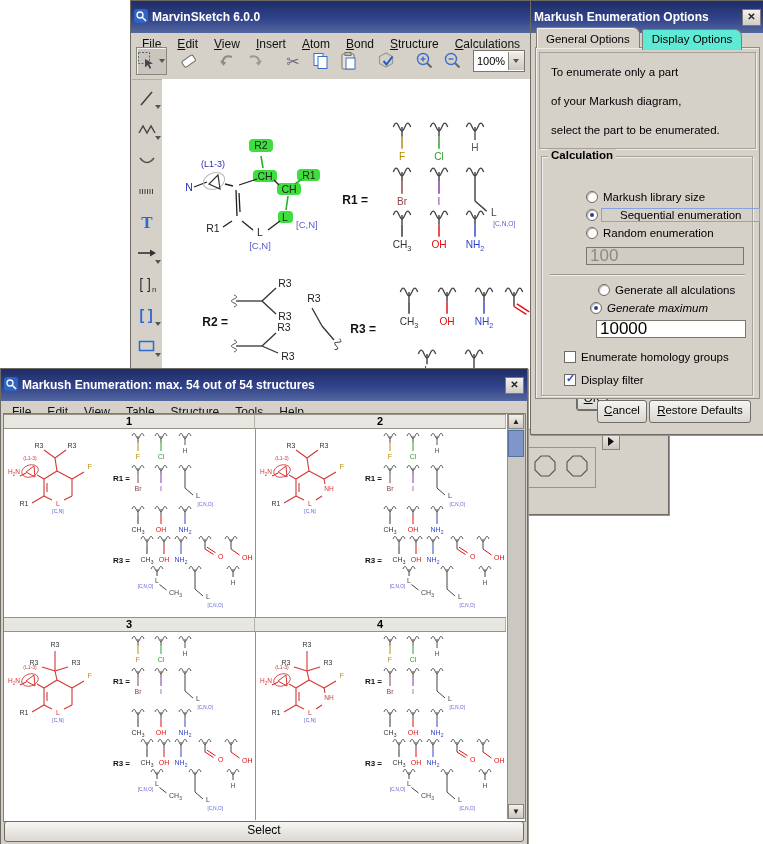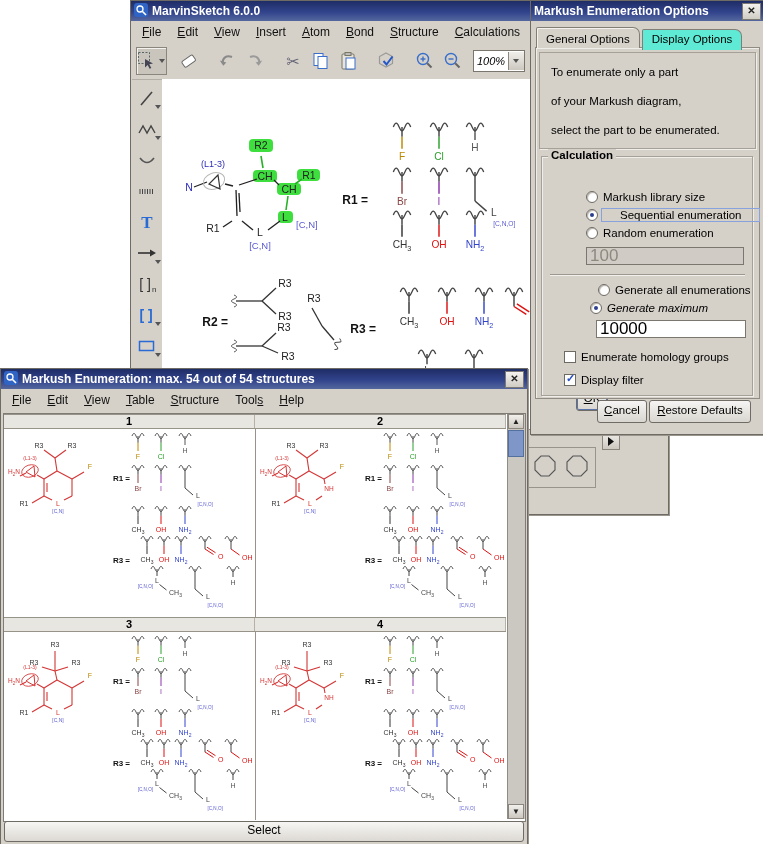--- a/index.html
+++ b/index.html
@@ -2,36 +2,36 @@
 <html><head>
 <meta charset="utf-8">
 <style>
   html,body{margin:0;padding:0;}
   body{width:763px;height:844px;position:relative;background:#fff;
        font-family:"Liberation Sans",sans-serif;overflow:hidden;}
   svg{font-family:"Liberation Sans",sans-serif;}
   u{text-decoration:underline;}
 
   .win{position:absolute;background:#d5d1c9;border:1px solid #6e6a64;box-shadow:1px 1px 0 #9a968e;}
-  .titlebar{height:20px;display:flex;align-items:center;gap:4px;padding:0 3px;
+  .titlebar{height:20px;display:flex;align-items:center;gap:4px;padding:6px 3px;
     background:linear-gradient(180deg,#1f2d66,#31438b 55%,#55679e);color:#fff;font-size:12px;font-weight:bold;}
   .titlebar .ttl{white-space:nowrap;overflow:hidden;flex:1;}
   .close-btn{width:17px;height:15px;background:linear-gradient(#f4f2ee,#cfccc4);border:1px solid #7d7973;
     color:#222;font-size:10px;font-weight:bold;line-height:13px;text-align:center;flex:none;}
   .menubar{height:22px;display:flex;align-items:center;padding-left:3px;font-size:12px;color:#111;}
   .menu-item{padding:3px 8px;}
 
   
   #marvin{left:130px;top:0;width:537px;height:513px;}
   #marvin .tb{position:absolute;left:1px;right:0;top:42px;height:36px;border-bottom:1px solid #b3afa7;
     display:flex;align-items:center;padding:0 4px;}
   .tbtn{height:26px;min-width:28px;display:flex;align-items:center;justify-content:center;gap:2px;}
   .tbtn.first{border:1px solid #8a867e;background:#c9c5bd;box-shadow:inset 1px 1px 0 #f4f2ee;margin-right:8px;}
   .combo{margin-left:6px;height:20px;background:#fff;border:1px solid #7a766e;display:flex;align-items:center;}
-  .combo .cval{font-size:11px;padding:0 3px;font-style:italic;}
+  .combo .cval{font-size:11px;padding:0 3px;}
   .combo .cbtn{width:15px;height:18px;background:linear-gradient(#f0eeea,#ccc8c0);border-left:1px solid #8a867e;
     display:flex;align-items:center;justify-content:center;}
   #marvin .lt{position:absolute;left:1px;top:78px;width:30px;bottom:84px;display:flex;flex-direction:column;
     align-items:center;padding-top:8px;gap:9px;border-right:1px solid #b3afa7;}
   .ltbtn{width:28px;height:22px;display:flex;align-items:center;justify-content:center;position:relative;}
   .ltbtn .dd{position:absolute;right:-1px;top:9px;}
   #marvin .canvas{position:absolute;left:31px;top:78px;right:1px;bottom:84px;background:#fff;overflow:hidden;}
   #marvin .bottombar{position:absolute;left:31px;right:1px;bottom:1px;height:83px;border-top:1px solid #8d8983;background:#d5d1c9;}
   .tmpl-panel{position:absolute;left:364px;top:17px;width:68px;height:39px;border:1px solid #98948c;
     display:flex;align-items:center;justify-content:center;gap:8px;background:#d5d1c9;}
@@ -1049,21 +1049,21 @@
         <div class="radio-row" style="top: 161px; left: 50px;">
           <span class="radio sel"></span>
           <span class="lblfocus">Sequential enumeration</span>
         </div>
         <div class="radio-row" style="top: 179px; left: 50px;">
           <span class="radio"></span>
           <span>Random enumeration</span>
         </div>
         <div class="radio-row" style="top: 236px; left: 62px;">
           <span class="radio"></span>
-          <span>Generate all enumerations</span>
+          <span>Generate all alculations</span>
         </div>
         <div class="radio-row" style="top: 254px; left: 54px; font-style: italic;">
           <span class="radio sel"></span>
           <span>Generate maximum</span>
         </div>
         <div class="chk-row" style="top: 303px; left: 28px;">
           <span class="chk"></span>
           <span>Enumerate homology groups</span>
         </div>
         <div class="chk-row" style="top: 326px; left: 28px;">

